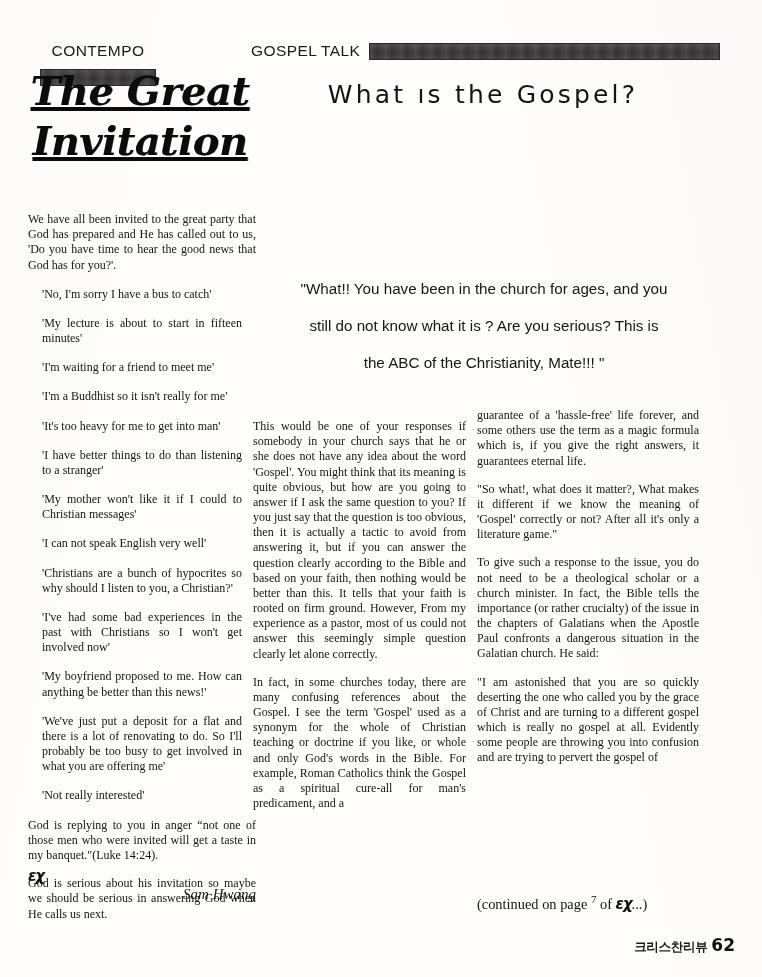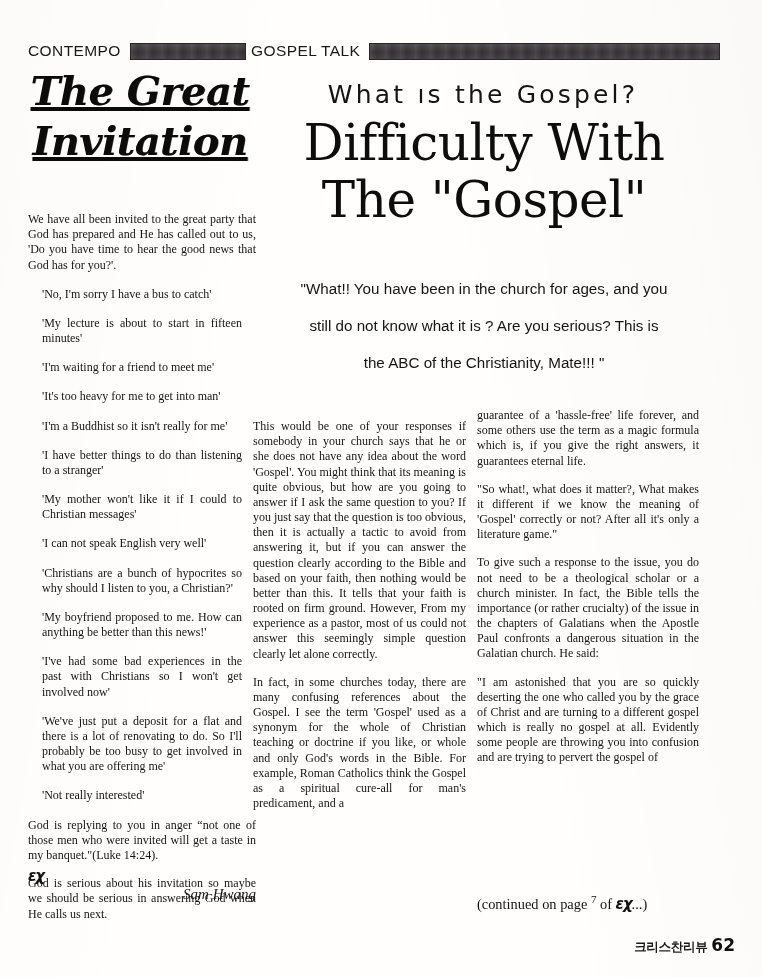--- a/index.html
+++ b/index.html
@@ -36,21 +36,21 @@
     width: 690px;
     height: 22px;
   }
   .mast-group {
     position: absolute;
     display: flex;
     align-items: center;
     gap: 9px;
     top: 0;
   }
-  .mast-left  { left: 0; }
+  .mast-left  { left: 12px; flex-direction: column; }
   .mast-right { left: 223px; }
   .mast-label {
     font-family: "Liberation Sans", sans-serif;
     font-size: 15.5px;
     letter-spacing: 0.4px;
     color: #1a1a1a;
     white-space: nowrap;
   }
   .mast-bar {
     height: 15px;
@@ -211,46 +211,42 @@
     </div>
   </div>
 
   <div class="art-title">
     <span class="ln ln1">The Great</span>
     <span class="ln ln2">Invitation</span>
   </div>
 
   <div class="kicker">What ıs the Gospel?</div>
 
-  <div class="feature-title">
-    <span class="ln">Difficulty With</span>
-    <span class="ln">The "Gospel"</span>
-  </div>
 
   <div class="standfirst">
     <div>"What!! You have been in the church for ages, and you</div>
     <div>still do not know what it is ? Are you serious? This is</div>
     <div>the ABC of the Christianity, Mate!!! "</div>
   </div>
 
   <div class="col col-left">
     <p>We have all been invited to the great party that God has prepared and He has called out to us, 'Do you have time to hear the good news that God has for you?'.</p>
 
     <div class="listblock">
       <p>'No, I'm sorry I have a bus to catch'</p>
       <p>'My lecture is about to start in fifteen minutes'</p>
       <p>'I'm waiting for a friend to meet me'</p>
+      <p>'I'm a Buddhist so it isn't really for me'</p>
       <p>'It's too heavy for me to get into man'</p>
-      <p>'I'm a Buddhist so it isn't really for me'</p>
       <p>'I have better things to do than listening to a stranger'</p>
       <p>'My mother won't like it if I could to Christian messages'</p>
       <p>'I can not speak English very well'</p>
       <p>'Christians are a bunch of hypocrites so why should I listen to you, a Christian?'</p>
+      <p>'I've had some bad experiences in the past with Christians so I won't get involved now'</p>
       <p>'My boyfriend proposed to me. How can anything be better than this news!'</p>
-      <p>'I've had some bad experiences in the past with Christians so I won't get involved now'</p>
       <p>'We've just put a deposit for a flat and there is a lot of renovating to do. So I'll probably be too busy to get involved in what you are offering me'</p>
       <p>'Not really interested'</p>
     </div>
 
     <p style="margin-top:13px">God is replying to you in anger “not one of those men who were invited will get a taste in my banquet."(Luke 14:24).</p>
     <p class="tight">God is serious about his invitation so maybe we should be serious in answering God when He calls us next.</p>
   </div>
 
   <span class="exlogo byline-logo">εχ</span>
   <div class="byline-name">Sam Hwang</div>

